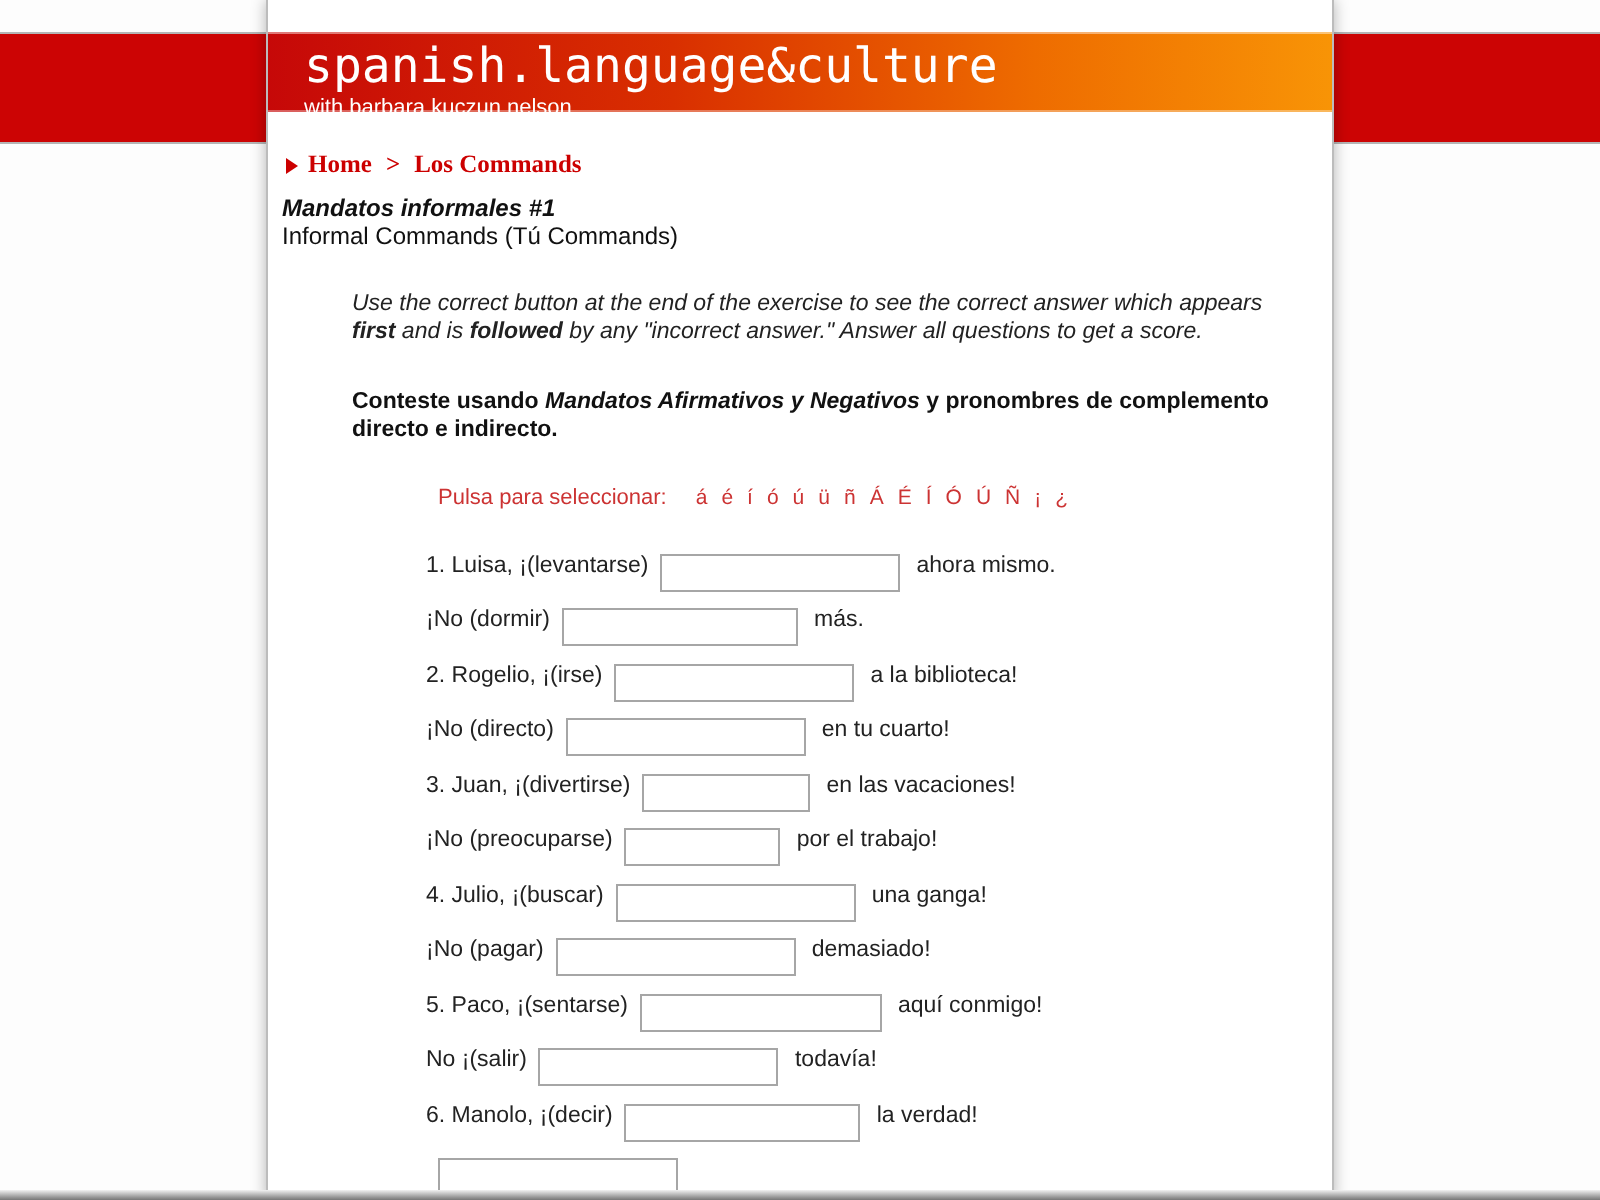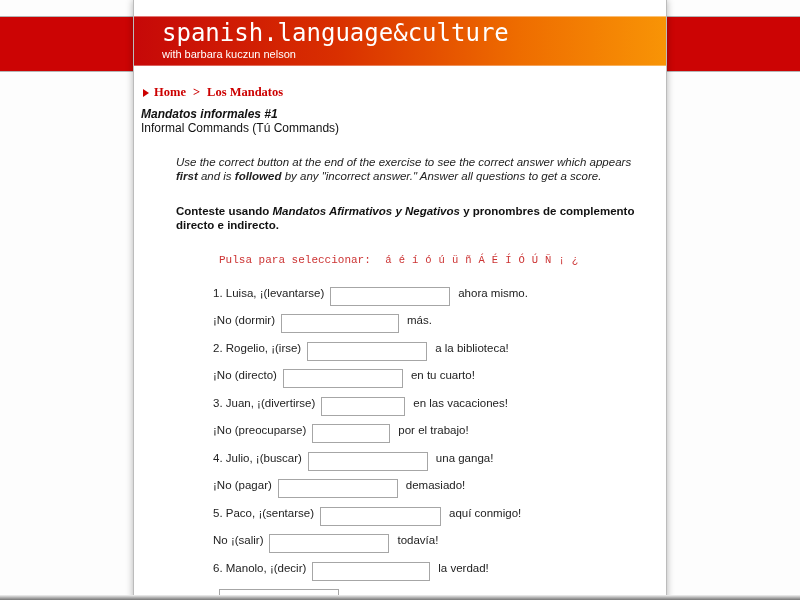--- a/index.html
+++ b/index.html
@@ -16,22 +16,22 @@
     box-sizing:content-box;
   }
   
   .page{
     position:absolute;left:133px;top:0;width:532px;height:600px;
     background:#ffffff;
     border-left:1px solid #bcbcbc;border-right:1px solid #bcbcbc;
     box-shadow:0 0 7px rgba(0,0,0,.30);
   }
   .banner{
-    margin-top:16px;height:50px;box-sizing:border-box;
-    padding:4px 0 0 28px;
+    margin-top:16px;height:40px;box-sizing:border-box;
+    padding:4px 0 0 18px;
     background:linear-gradient(90deg,#c60808 0%,#d92f00 38%,#ee6c00 72%,#f89406 100%);
     box-shadow:inset 0 1px 0 rgba(255,255,255,.45), inset 0 -1px 0 rgba(255,255,255,.35);
   }
   .banner-title{
     font-family:"DejaVu Sans Mono",monospace;
     font-size:24px;line-height:26px;color:#ffffff;white-space:nowrap;
   }
   .banner-sub{font-size:11px;color:#ffffff;margin-top:2px;}
   .breadcrumb{
     margin:20px 0 0 9px;height:13px;
@@ -51,21 +51,21 @@
     font-size:11.5px;line-height:14px;color:#222;font-style:italic;
   }
   .conteste{
     margin:21px 0 0 42px;width:474px;
     font-size:11.5px;line-height:14px;color:#111;font-weight:bold;
   }
   .seg-b{font-weight:bold;}
   .seg-i{font-style:italic;}
   .accent-row{
     margin:21px 0 0 85px;font-size:11px;color:#c33;height:14px;
-    display:flex;align-items:center;font-family:Liberation Mono, monospace;
+    display:flex;align-items:flex-start;
   }
   .accent-label{margin-right:11px;white-space:nowrap;}
   .accent-char{margin:0 3.5px;cursor:pointer;font-size:10.5px;}
   .questions{margin:20px 0 0 79px;font-size:11.5px;color:#222;}
   .question{margin-bottom:1px;}
   .q-row{display:flex;height:27px;white-space:nowrap;}
   .q-row input{
     height:19px;box-sizing:border-box;
     border:1px solid #a6a6a6;background:#fff;
     margin:0 8px 0 6px;padding:0 2px;
@@ -85,21 +85,21 @@
 
   <div class="banner">
     <div class="banner-title">spanish.language&amp;culture</div>
     <div class="banner-sub">with barbara kuczun nelson</div>
   </div>
 
   <div class="breadcrumb">
     <span class="crumb-arrow"></span>
     <a href="#">Home</a>
     <span class="crumb-sep">&gt;</span>
-    <span>Los Mandatos</span>
+    <span>Los Commands</span>
   </div>
 
   <div class="heading">
     <div class="heading-title">Mandatos informales #1</div>
     <div class="heading-sub">Informal Commands (Tú Commands)</div>
   </div>
 
   <div class="instructions"><span>Use the correct button at the end of the exercise to see the correct answer which appears </span><span class="seg-b">first</span><span> and is </span><span class="seg-b">followed</span><span> by any "incorrect answer." Answer all questions to get a score.</span></div>
 
   <div class="conteste"><span>Conteste usando </span><span class="seg-i">Mandatos Afirmativos y Negativos</span><span> y pronombres de complemento directo e indirecto.</span></div>

